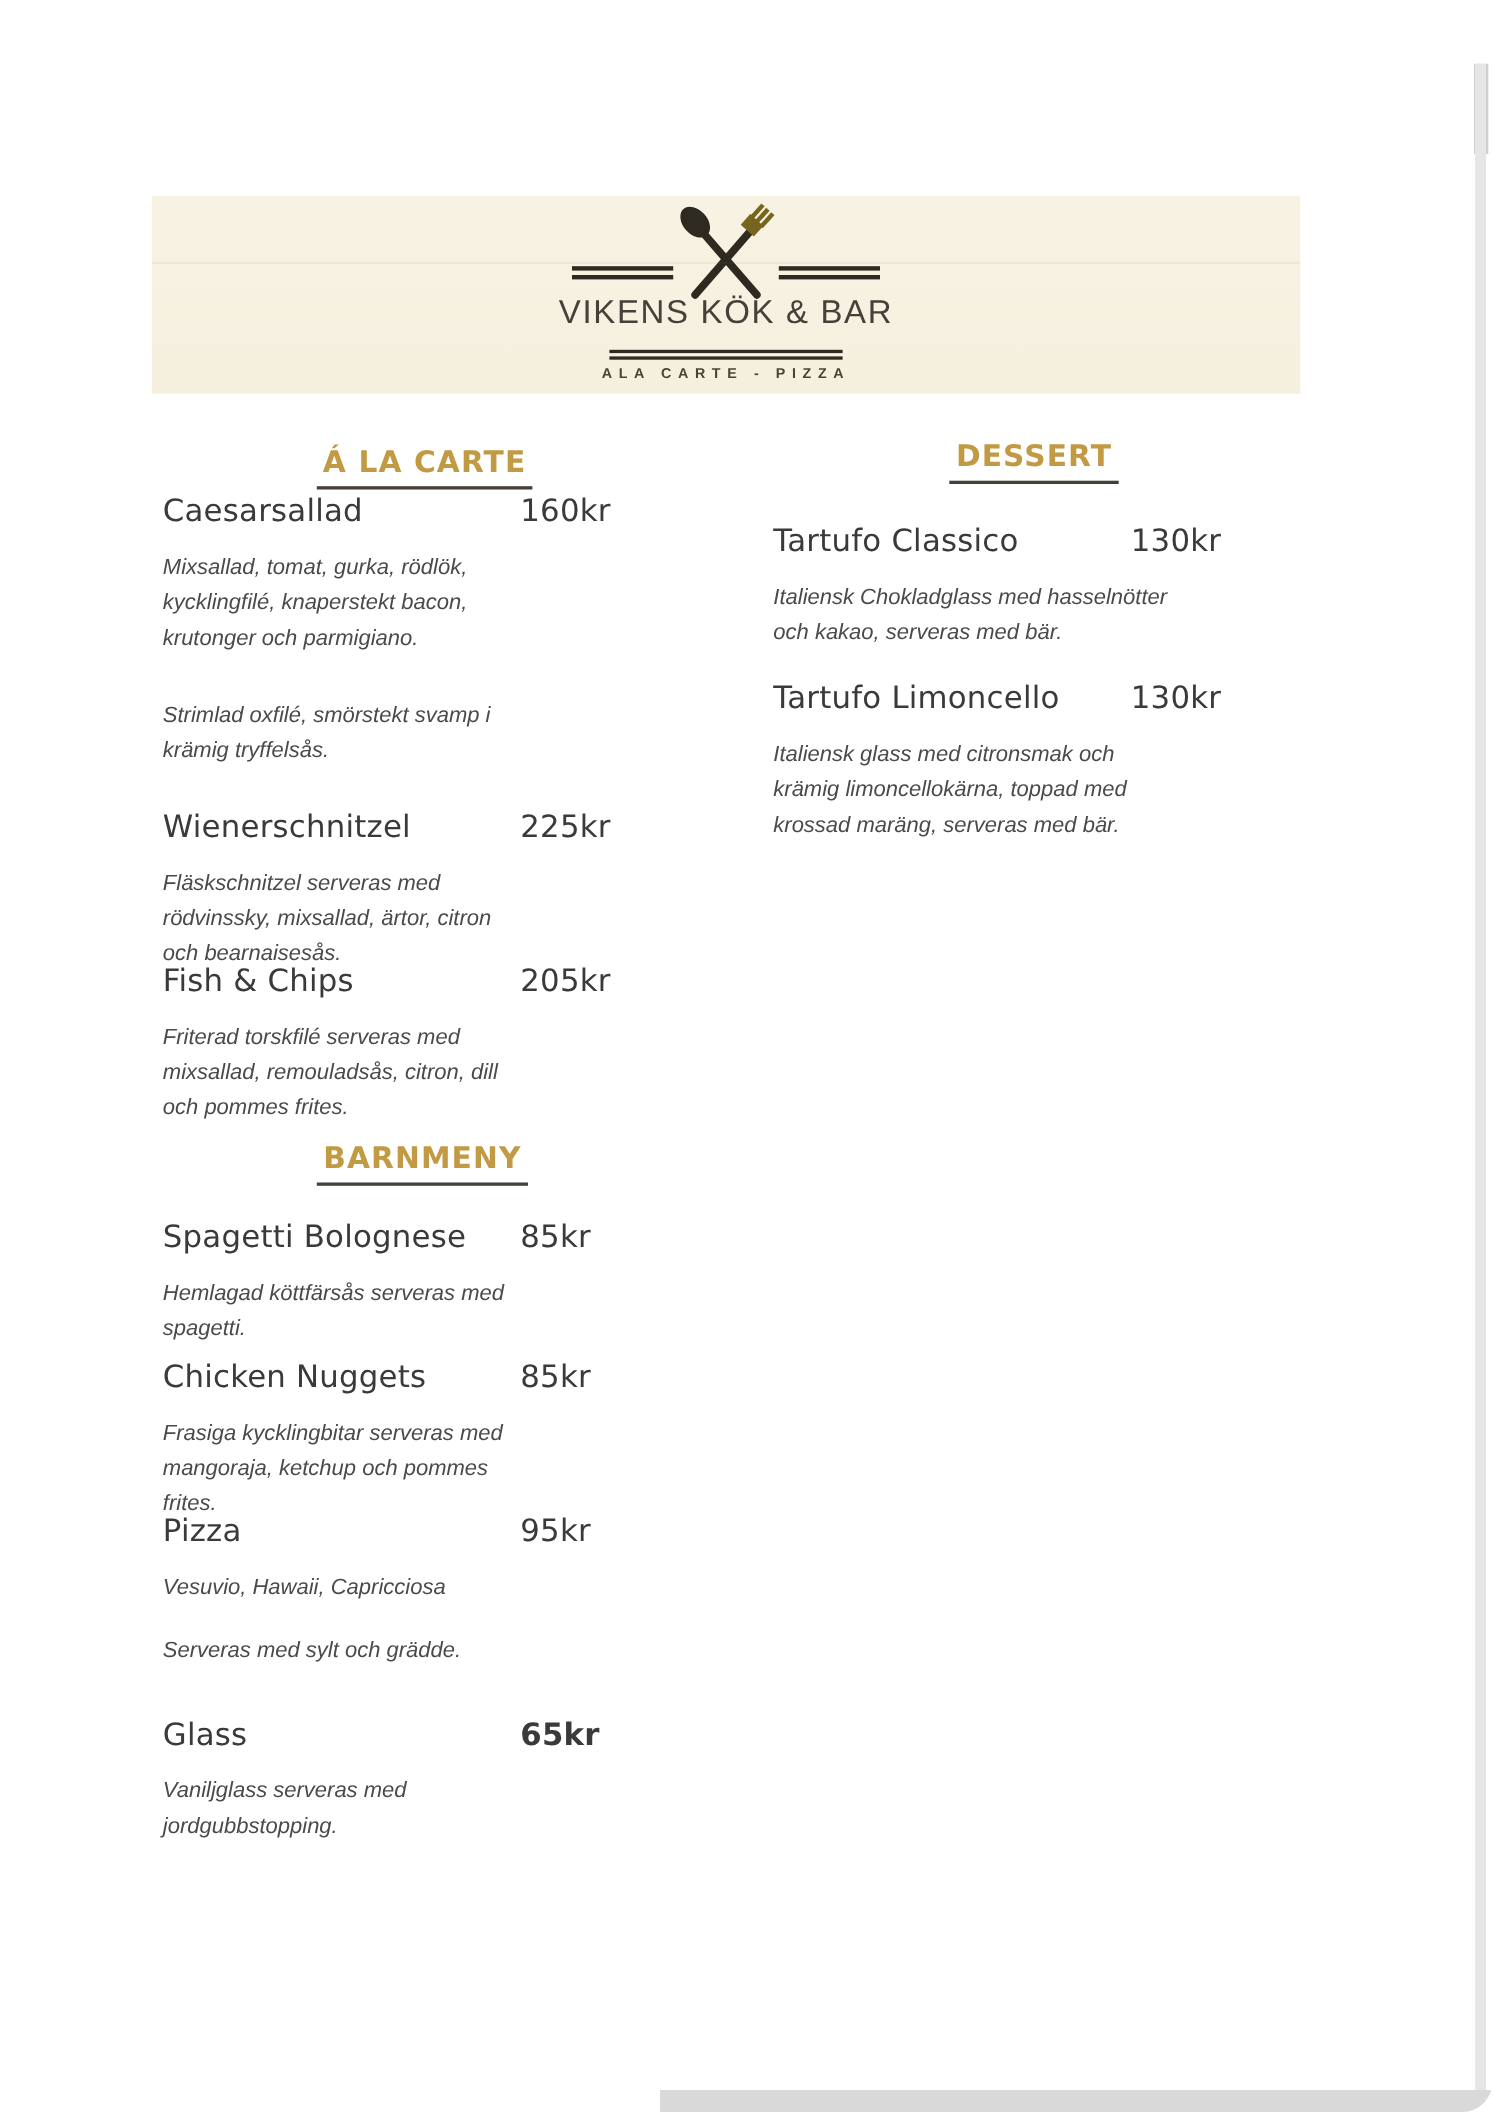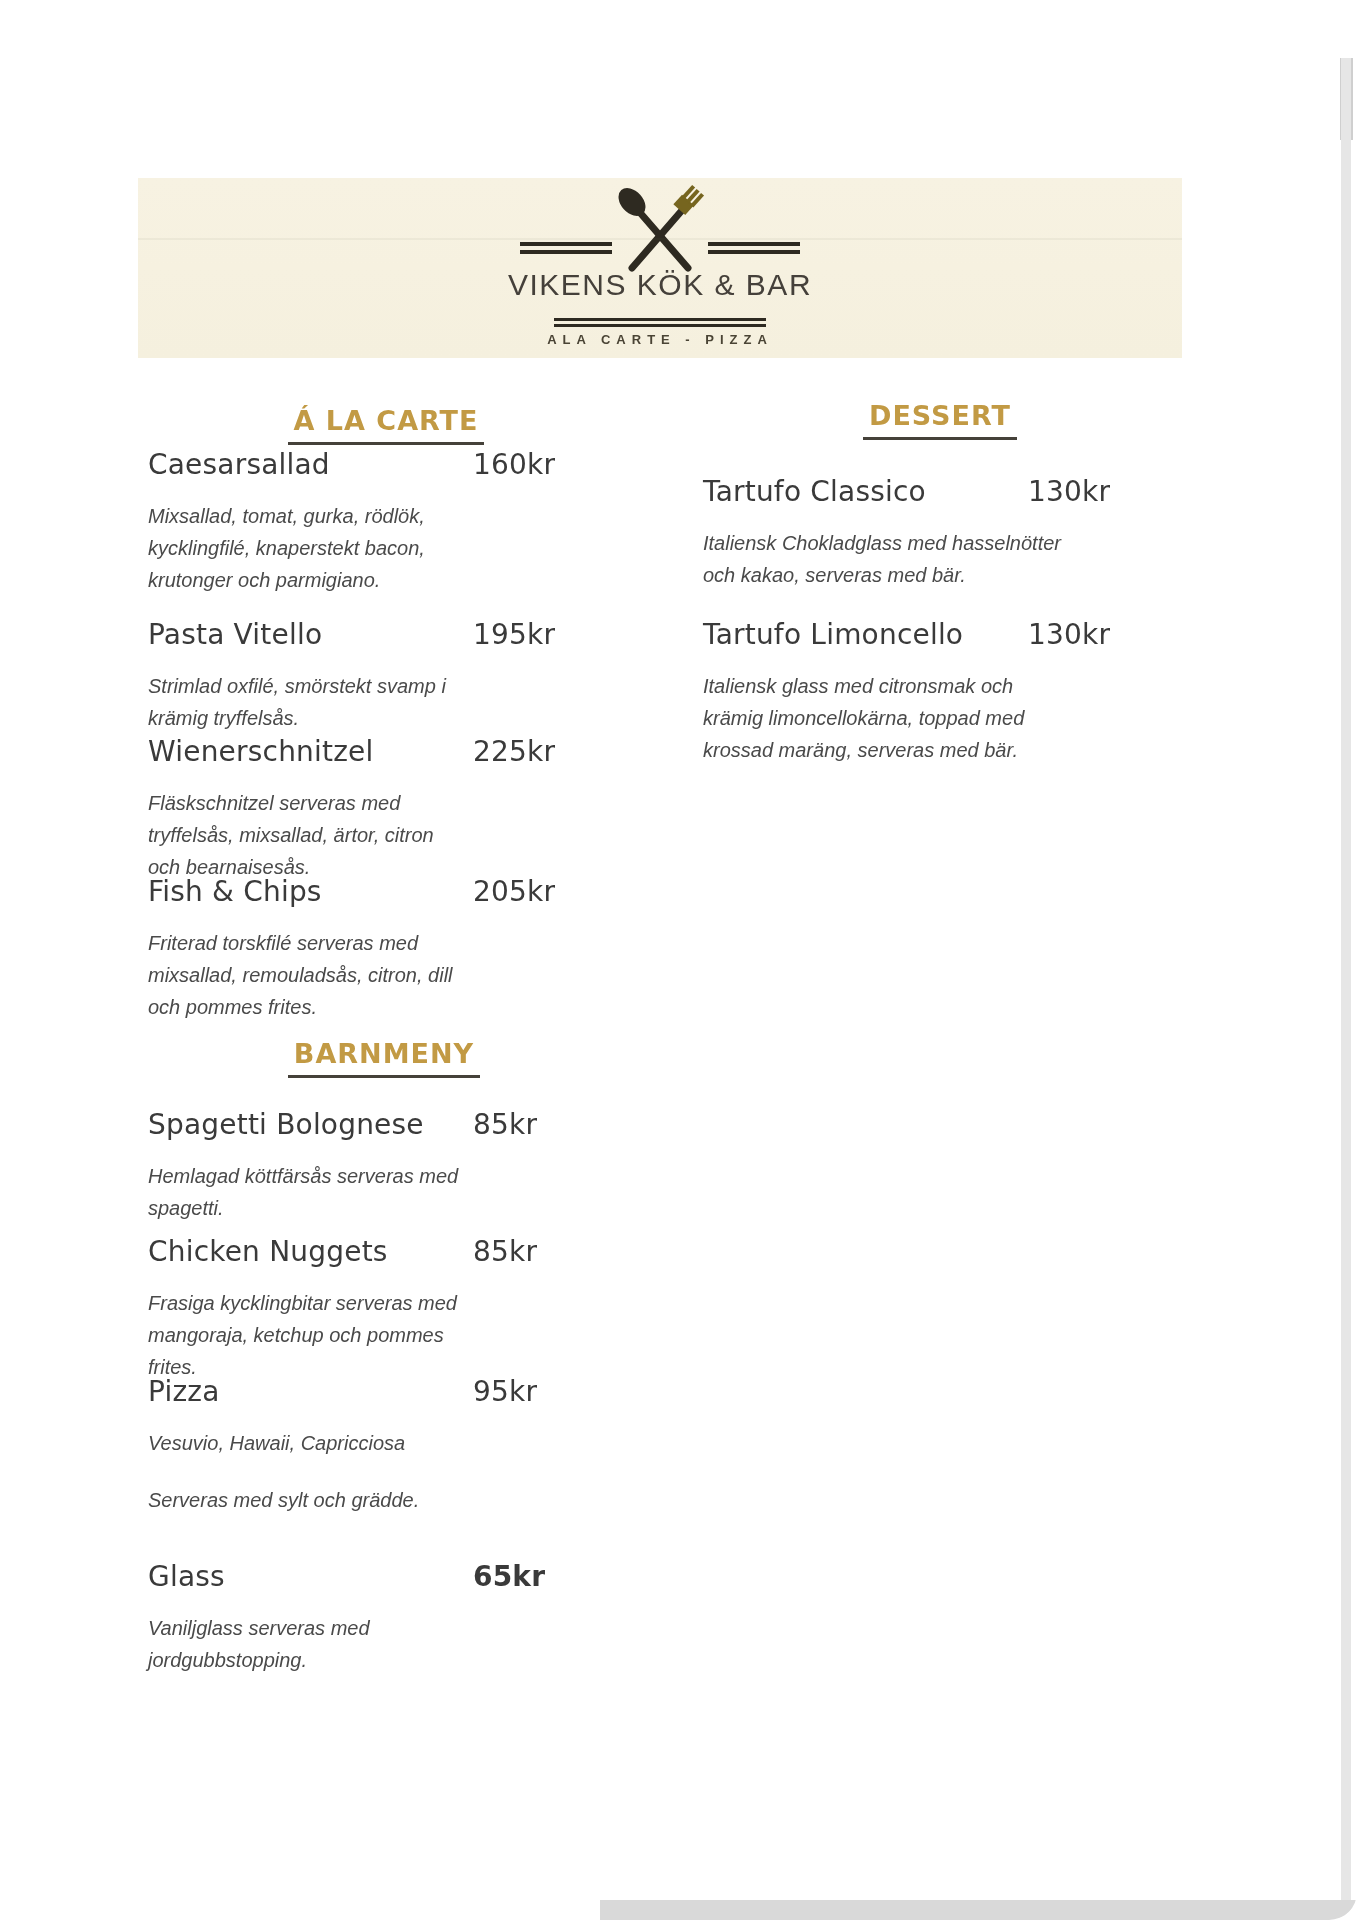--- a/index.html
+++ b/index.html
@@ -85,26 +85,25 @@
   <div class="sec-heading" style="left:228px;top:1038px;width:312px;">
     <span>BARNMENY</span>
   </div>
 
   <div id="items">
       <div class="item" style="left: 148px; top: 448px;">
         <div class="row"><span class="nm">Caesarsallad</span><span class="pr" style="left: 325px;">160kr</span></div>
         <div class="ds" style="width: 315px;">Mixsallad, tomat, gurka, rödlök, kycklingfilé, knaperstekt bacon, krutonger och parmigiano.</div>
       </div>
       <div class="item" style="left: 148px; top: 618px;">
-        <div class="row"><span class="nm">Pasta Vitello</span><span class="pr" style="left: 325px;">195kr</span></div>
         <div class="ds" style="width: 315px;">Strimlad oxfilé, smörstekt svamp i krämig tryffelsås.</div>
       </div>
       <div class="item" style="left: 148px; top: 735px;">
         <div class="row"><span class="nm">Wienerschnitzel</span><span class="pr" style="left: 325px;">225kr</span></div>
-        <div class="ds" style="width: 315px;">Fläskschnitzel serveras med tryffelsås, mixsallad, ärtor, citron och bearnaisesås.</div>
+        <div class="ds" style="width: 315px;">Fläskschnitzel serveras med rödvinssky, mixsallad, ärtor, citron och bearnaisesås.</div>
       </div>
       <div class="item" style="left: 148px; top: 875px;">
         <div class="row"><span class="nm">Fish &amp; Chips</span><span class="pr" style="left: 325px;">205kr</span></div>
         <div class="ds" style="width: 315px;">Friterad torskfilé serveras med mixsallad, remouladsås, citron, dill och pommes frites.</div>
       </div>
       <div class="item" style="left: 703px; top: 475px;">
         <div class="row"><span class="nm">Tartufo Classico</span><span class="pr" style="left: 325px;">130kr</span></div>
         <div class="ds" style="width: 368px;">Italiensk Chokladglass med hasselnötter och kakao, serveras med bär.</div>
       </div>
       <div class="item" style="left: 703px; top: 618px;">

